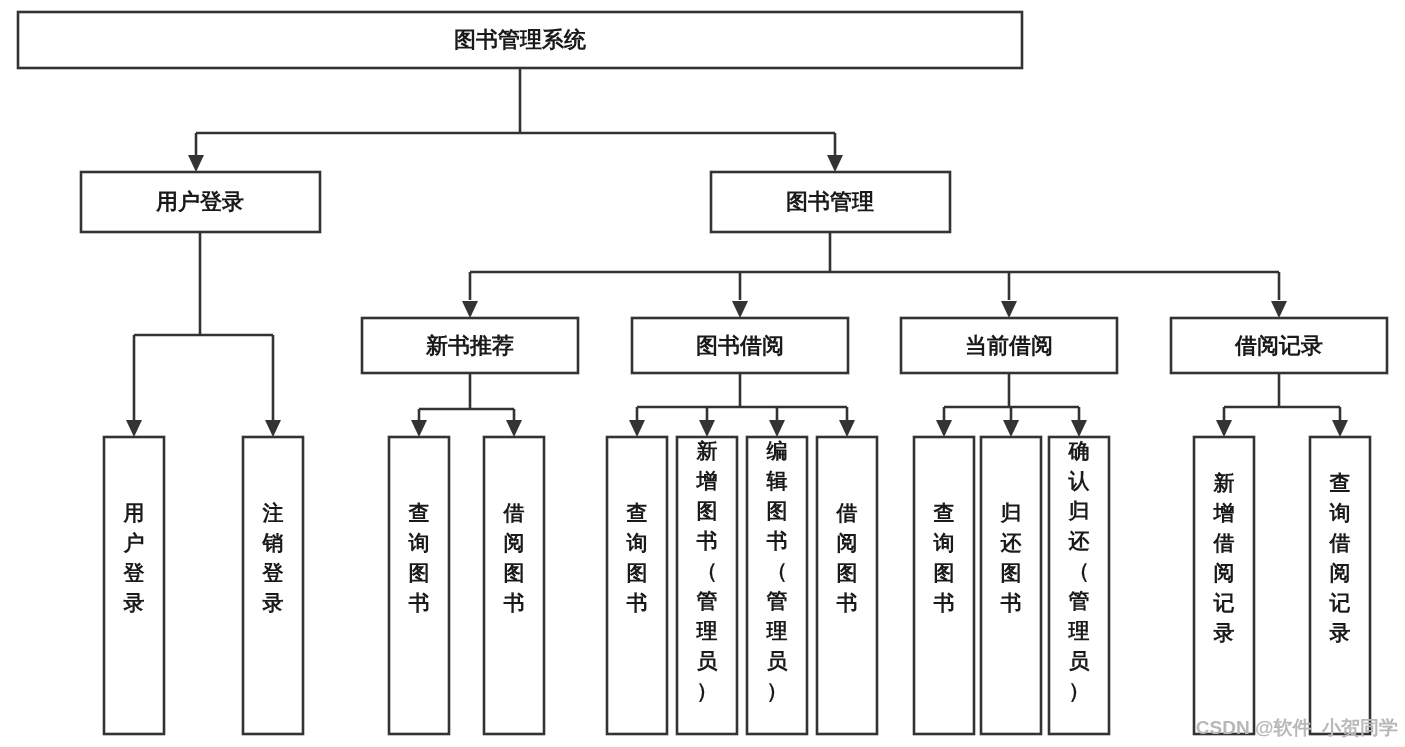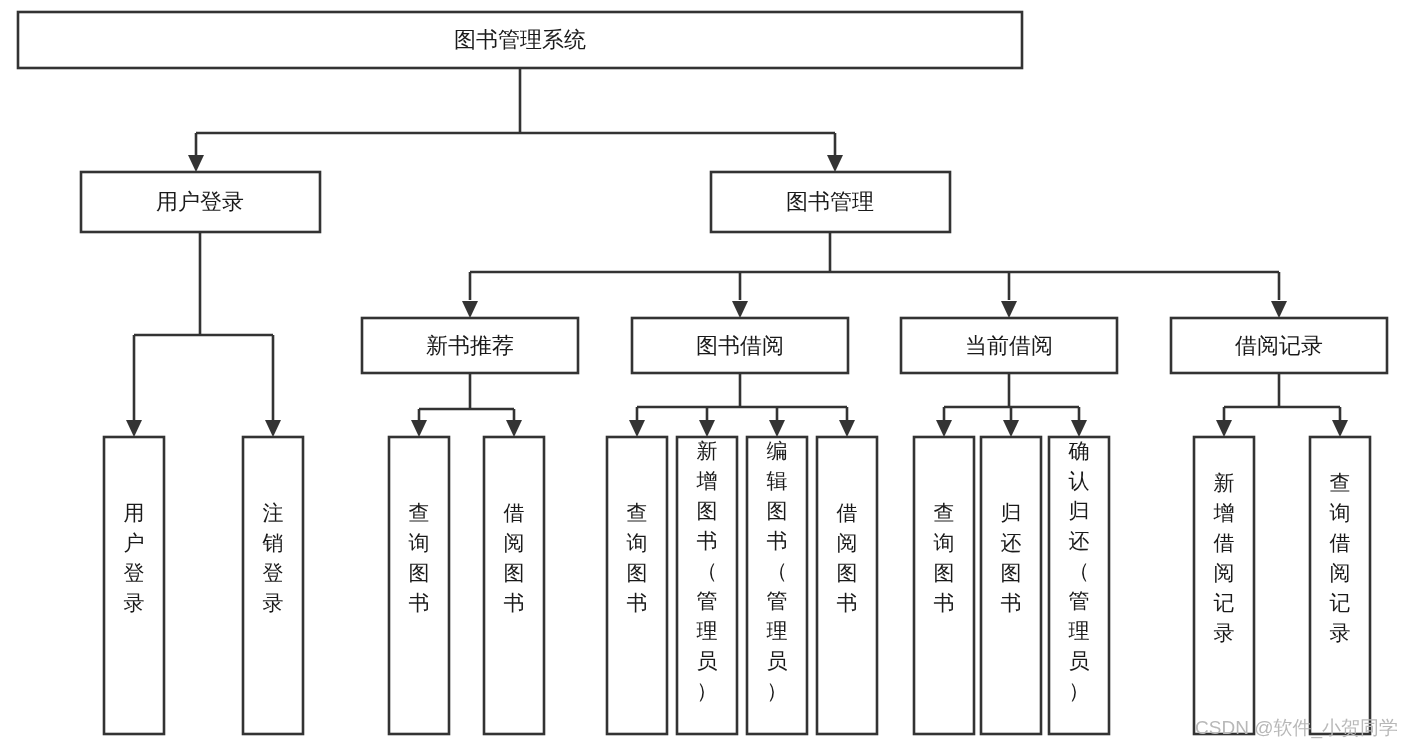--- a/index.html
+++ b/index.html
@@ -12,20 +12,21 @@
     height: 747px;
     font-family: "Liberation Sans", "DejaVu Sans", sans-serif;
     overflow: hidden;
     position: relative;
   }
   #diagram-root {
     position: absolute;
     top: 0; left: 0;
     width: 1133px;
     height: 747px;
+    font-weight: bold;
   }
   svg.chart-svg {
     display: block;
     width: 1405px;
     height: 747px;
     background: #ffffff;
   }
   .node-box {
     fill: #ffffff;
     stroke: #333333;

